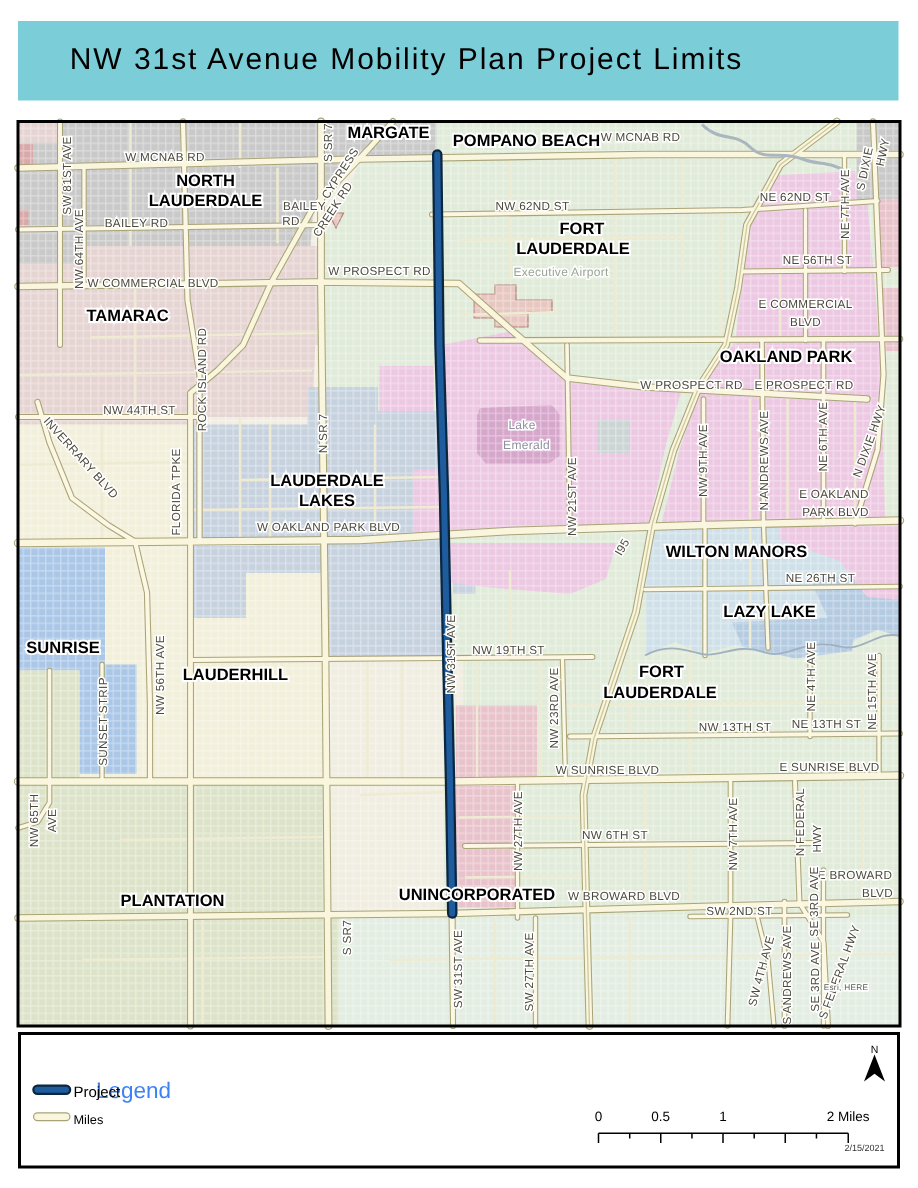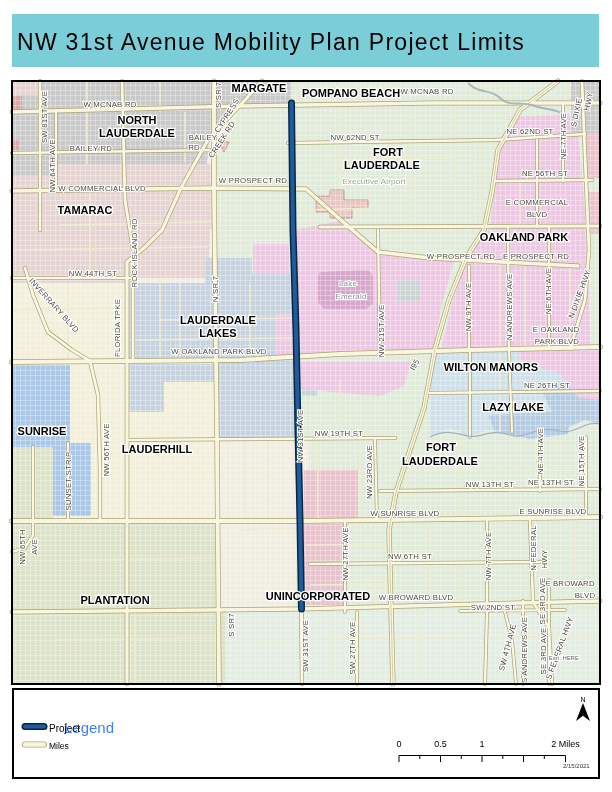--- a/index.html
+++ b/index.html
@@ -3,21 +3,21 @@
 <style>
 html,body{margin:0;padding:0;background:#fff;}
 body{width:612px;height:792px;font-family:"Liberation Sans",sans-serif;}
 .page{position:relative;width:612px;height:792px;overflow:hidden;}
 </style></head>
 <body>
 <div class="page">
 
 <div style="position:absolute;left:12px;top:13.5px;width:587px;height:53px;background:#7bcdd7;"></div>
 
-<div style="position:absolute;left:12px;top:29px;width:518px;text-align:center;font-size:23px;letter-spacing:1.3px;color:#000;">NW 31st Avenue Mobility Plan Project Limits</div>
+<div style="position:absolute;left:12px;top:29px;width:518px;text-align:center;font-size:20px;letter-spacing:1.3px;color:#000;">NW 31st Avenue Mobility Plan Project Limits</div>
 
 <svg style="position:absolute;left:0;top:0;" width="612" height="792" viewBox="0 0 612 792">
 <defs>
 <pattern id="g5" width="5" height="5" patternUnits="userSpaceOnUse">
 <path d="M0 .5H5M.5 0V5" stroke="rgba(255,255,255,0.38)" stroke-width="0.8" fill="none"></path>
 </pattern>
 </defs>
 <g>
 
 <rect x="12" y="81" width="588" height="603" fill="#f0ede1"></rect>

